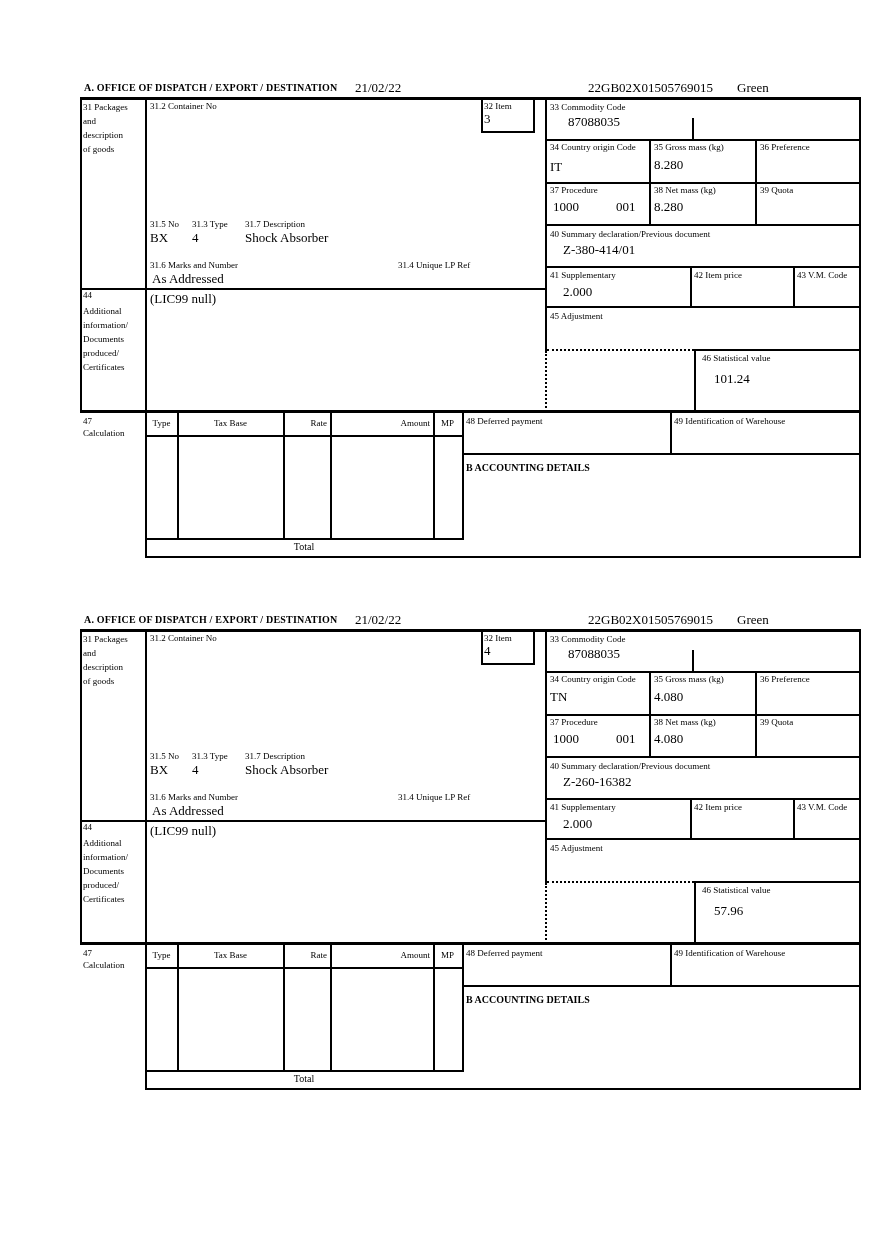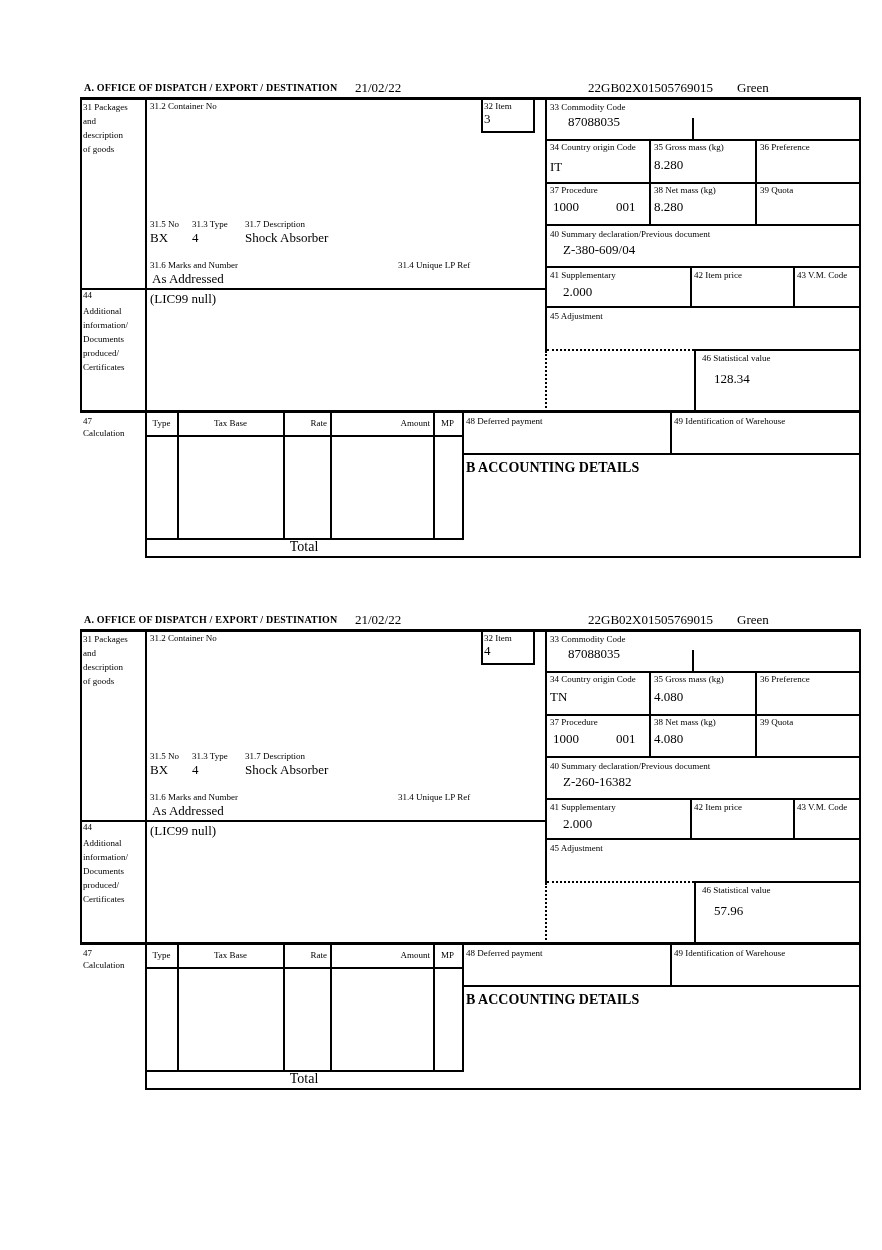--- a/index.html
+++ b/index.html
@@ -13,21 +13,21 @@
   .hd{position:absolute;height:0;border-top:2px dotted #000}
   .vd{position:absolute;width:0;border-left:2px dotted #000}
   .lb{position:absolute;font-size:9px;line-height:11px;white-space:nowrap}
   .val{position:absolute;font-size:13px;line-height:15px;white-space:nowrap}
   .ml{position:absolute;font-size:9px;line-height:14px}
   .ml div{white-space:nowrap}
   .ttl{font-weight:bold;font-size:10px;letter-spacing:.2px}
   .b{font-weight:bold}
   .ctr{text-align:center}
   .rgt{text-align:right}
-  .sm{font-size:14px}
+  .sm{font-size:10px}
 </style>
 </head>
 <body>
 
 <div class="page" id="page">
 <section class="section" style="top: 80px;">
 
   <div class="lb ttl" style="left:4px;top:2px">A.  OFFICE OF DISPATCH / EXPORT / DESTINATION</div>
   <div class="val" style="left:275px;top:0">21/02/22</div>
   <div class="val" style="left:508px;top:0">22GB02X01505769015</div>
@@ -100,39 +100,39 @@
   <div class="lb" style="left:112px;top:139px">31.3 Type</div>
   <div class="lb" style="left:165px;top:139px">31.7 Description</div>
   <div class="val" style="left:70px;top:150px">BX</div>
   <div class="val" style="left:112px;top:150px">4</div>
   <div class="val" style="left:165px;top:150px">Shock Absorber</div>
   <div class="lb" style="left:70px;top:180px">31.6 Marks and Number</div>
   <div class="val" style="left:72px;top:191px">As Addressed</div>
   <div class="lb" style="left:318px;top:180px">31.4 Unique LP Ref</div>
 
   <div class="lb" style="left:470px;top:149px">40 Summary declaration/Previous document</div>
-  <div class="val" style="left:483px;top:162px">Z-380-609/04</div>
+  <div class="val" style="left:483px;top:162px">Z-380-414/01</div>
   <div class="lb" style="left:470px;top:190px">41 Supplementary</div>
   <div class="val" style="left:483px;top:204px">2.000</div>
   <div class="lb" style="left:614px;top:190px">42 Item price</div>
   <div class="lb" style="left:717px;top:190px">43 V.M. Code</div>
 
   <div class="lb" style="left:3px;top:210px">44</div>
   <div class="ml" style="left:3px;top:224px">
     <div>Additional</div>
     <div>information/</div>
     <div>Documents</div>
     <div>produced/</div>
     <div>Certificates</div>
   </div>
   <div class="val" style="left:70px;top:211px">(LIC99 null)</div>
 
   <div class="lb" style="left:470px;top:231px">45 Adjustment</div>
   <div class="lb" style="left:622px;top:273px">46 Statistical value</div>
-  <div class="val" style="left:634px;top:291px">128.34</div>
+  <div class="val" style="left:634px;top:291px">101.24</div>
 
   <div class="lb" style="left:3px;top:336px">47</div>
   <div class="lb" style="left:3px;top:348px">Calculation</div>
   <div class="lb ctr" style="left:66px;top:338px;width:31px">Type</div>
   <div class="lb ctr" style="left:98px;top:338px;width:105px">Tax Base</div>
   <div class="lb rgt" style="left:203px;top:338px;width:44px">Rate</div>
   <div class="lb rgt" style="left:250px;top:338px;width:100px">Amount</div>
   <div class="lb ctr" style="left:353px;top:338px;width:29px">MP</div>
   <div class="lb ctr sm" style="left:66px;top:461px;width:316px">Total</div>
 

